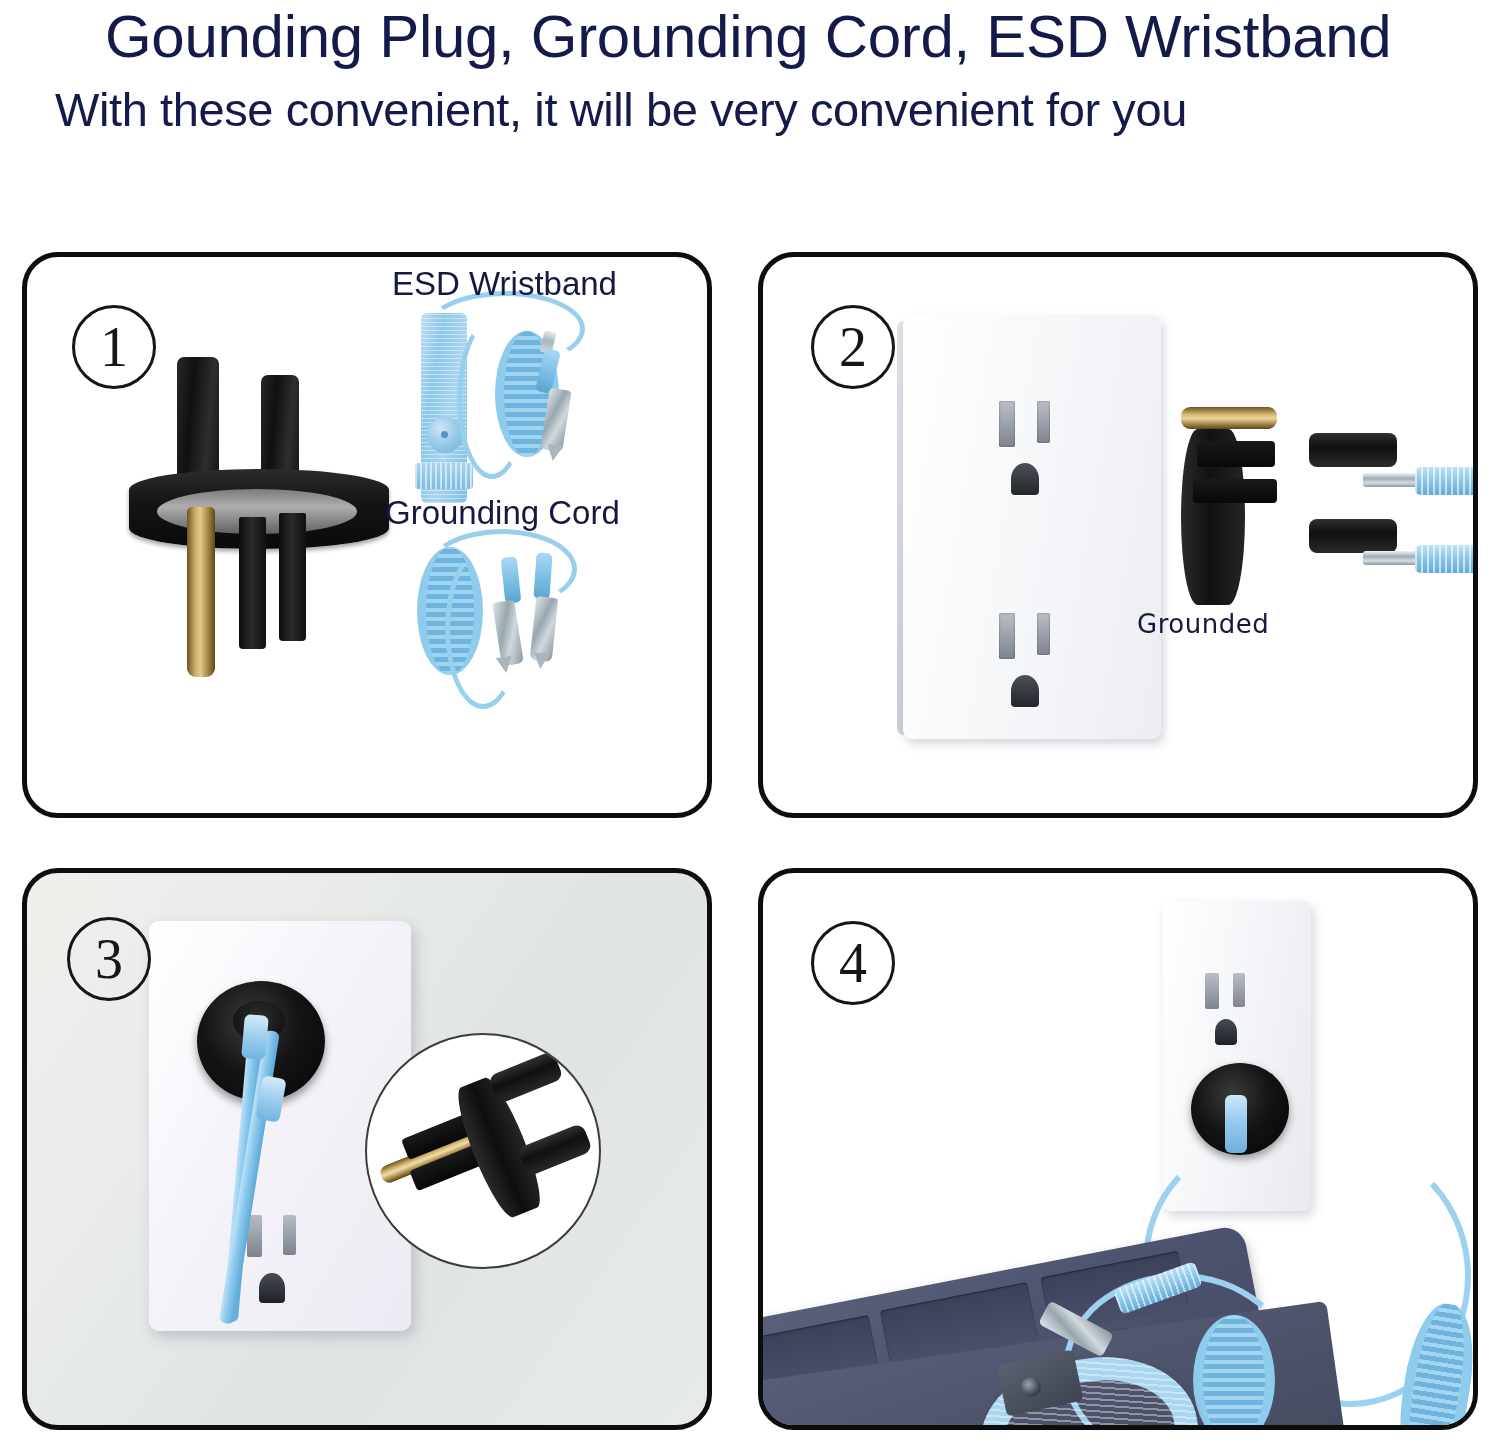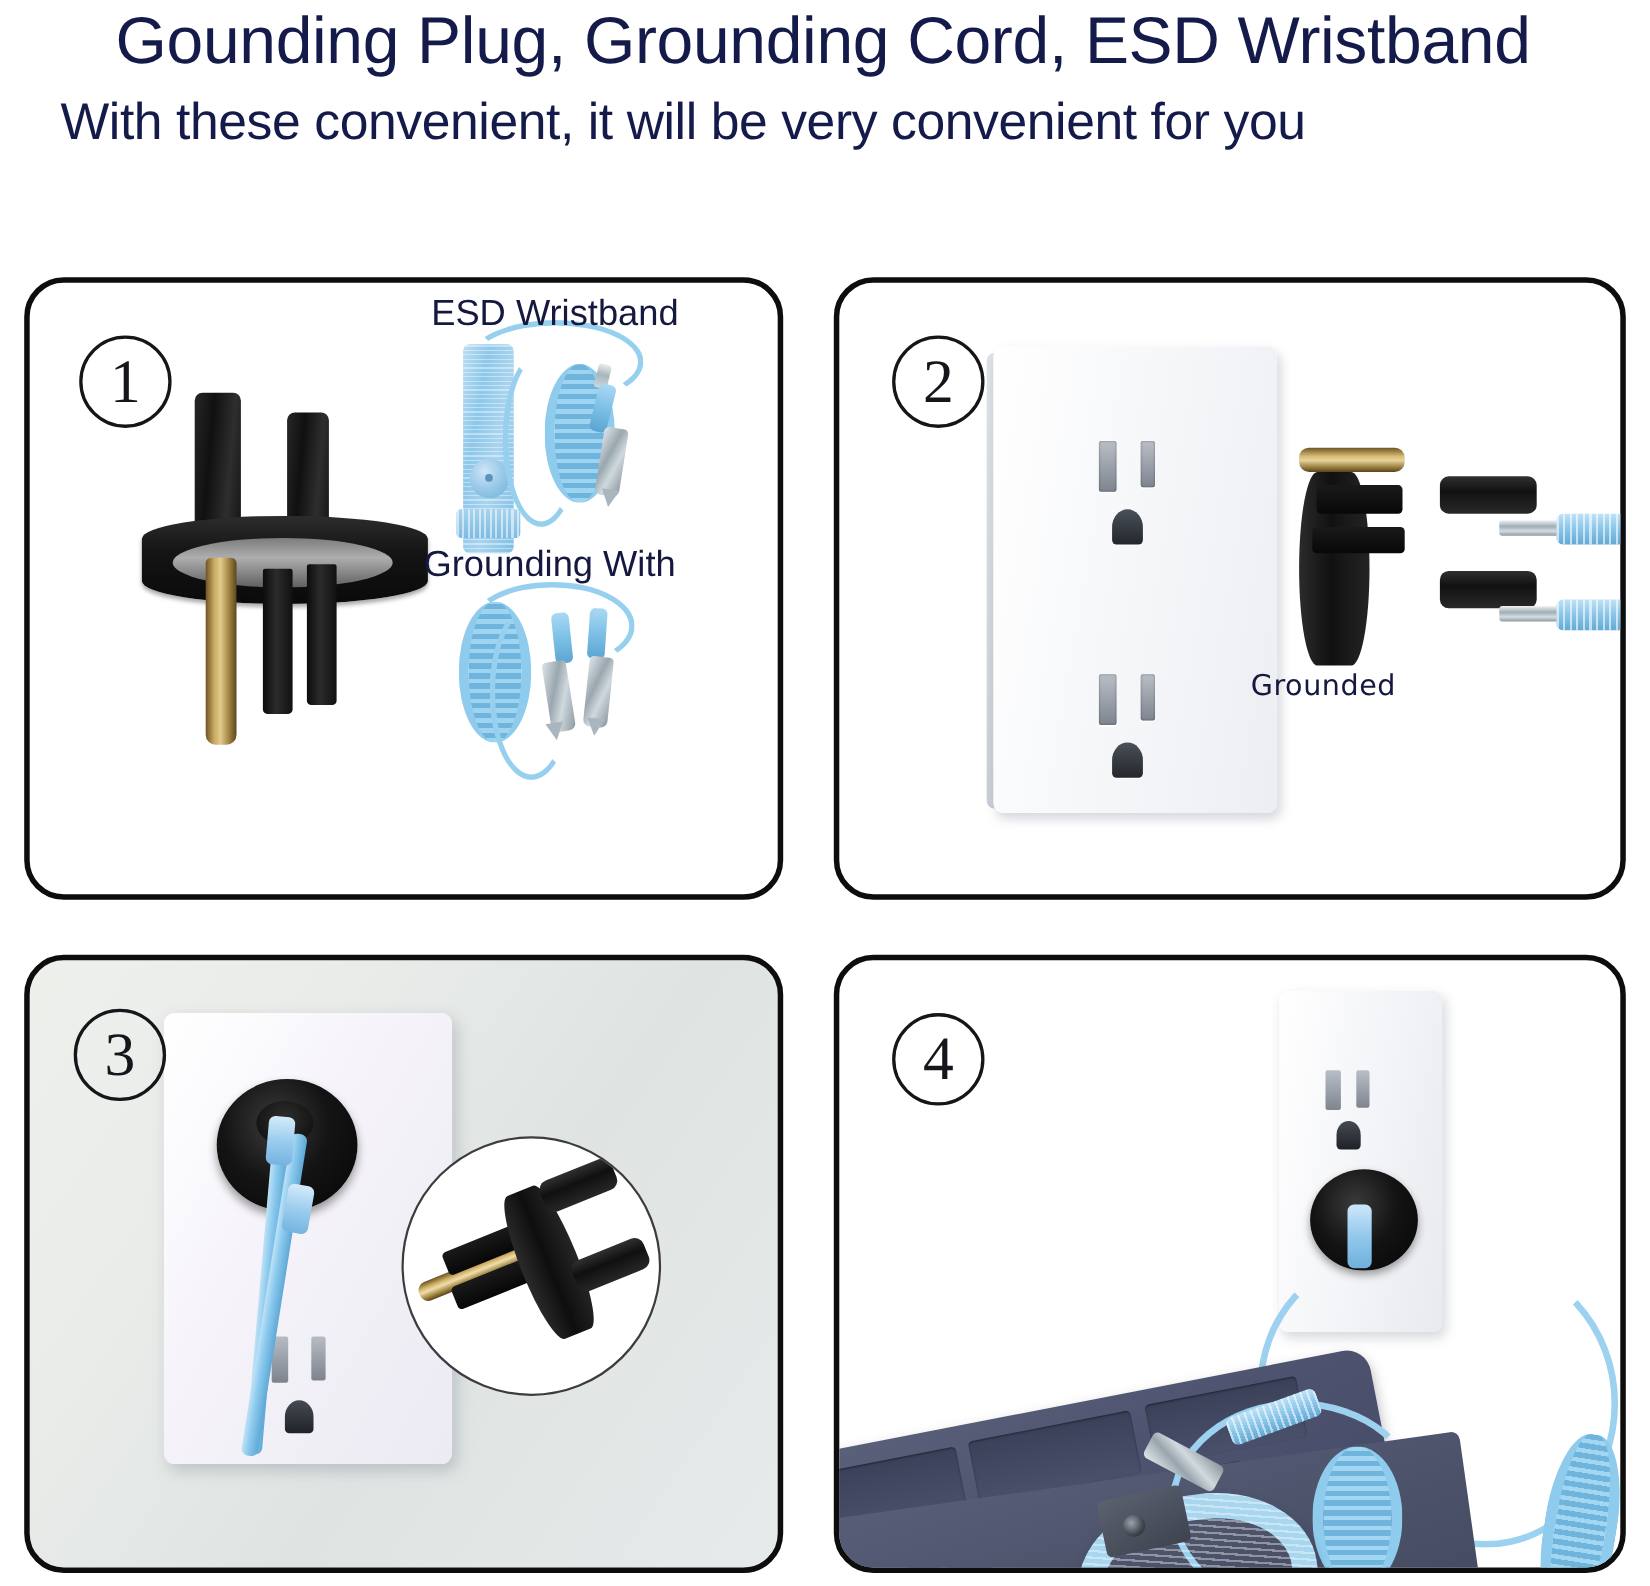--- a/index.html
+++ b/index.html
@@ -513,21 +513,21 @@
   <div class="cord-line" id="gc-arc"></div>
   <div class="cord-line" id="gc-drop"></div>
   <div class="banana" id="gc-ban-a"></div>
   <div class="banana" id="gc-ban-b"></div>
   <div class="gator" id="gc-gator-a"></div>
   <div class="gator" id="gc-gator-b"></div>
   <div class="gator-jaw" id="gc-gjaw-a"></div>
   <div class="gator-jaw" id="gc-gjaw-b"></div>
 
   <div class="plabel" id="lbl-wristband">ESD Wristband</div>
-  <div class="plabel" id="lbl-cord">Grounding With</div>
+  <div class="plabel" id="lbl-cord">Grounding Cord</div>
 </div>
 
 <div class="panel" id="panel-2">
 
   <div class="step-badge" id="badge-2">2</div>
 
   <div class="outlet-plate-edge" id="p2-plate-edge"></div>
   <div class="outlet-plate" id="p2-plate">
     <div class="recep" id="p2-recep-top">
       <div class="slot slot-L"></div>

